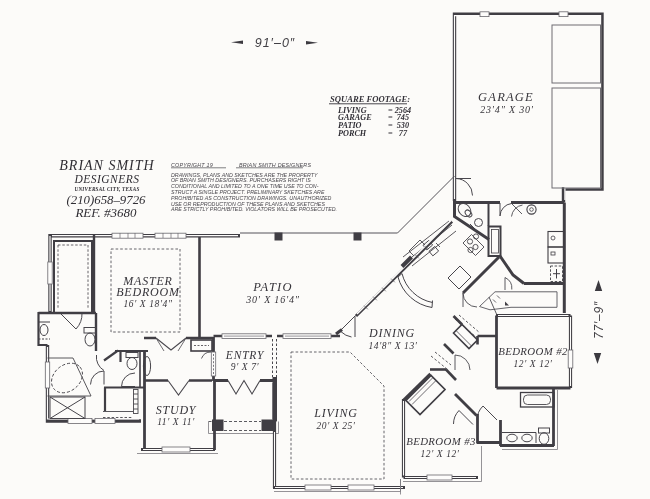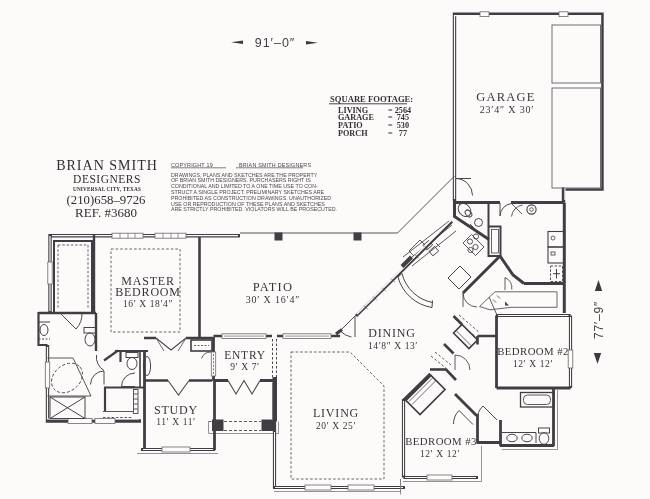--- a/index.html
+++ b/index.html
@@ -1,16 +1,16 @@
 <!DOCTYPE html>
 <html><head>
 <meta charset="utf-8">
 <style>
   html,body{margin:0;padding:0;background:#ffffff;}
-  #page{position:relative;width:650px;height:499px;background:#fcfbf9;overflow:hidden;}
+  #page{position:relative;width:650px;height:499px;background:#fcfbf9;overflow:hidden;font-style:italic;}
   svg{position:absolute;top:0;left:0;}
   .rm{font-family:"Liberation Serif",serif;fill:#36343a;}
   .dim{font-family:"Liberation Sans",sans-serif;fill:#413f44;}
 </style>
 </head>
 <body>
 <div id="page">
 <svg width="650" height="499" viewBox="0 0 650 499">
 
 <g>

